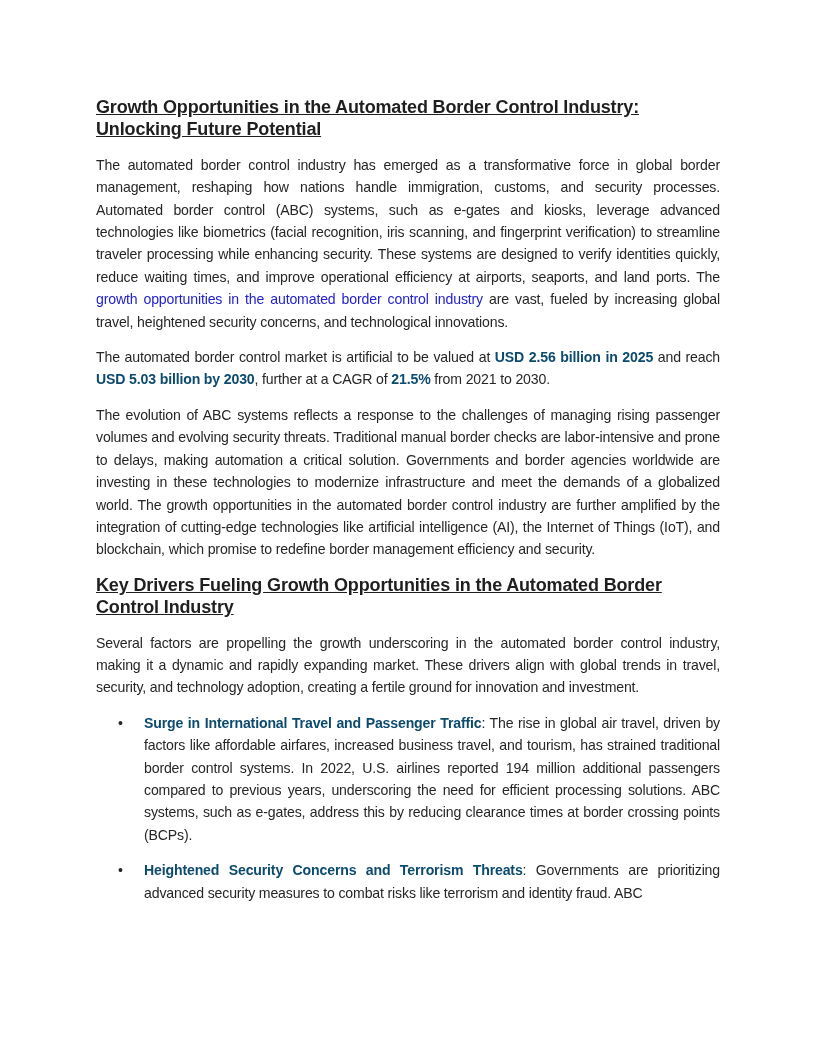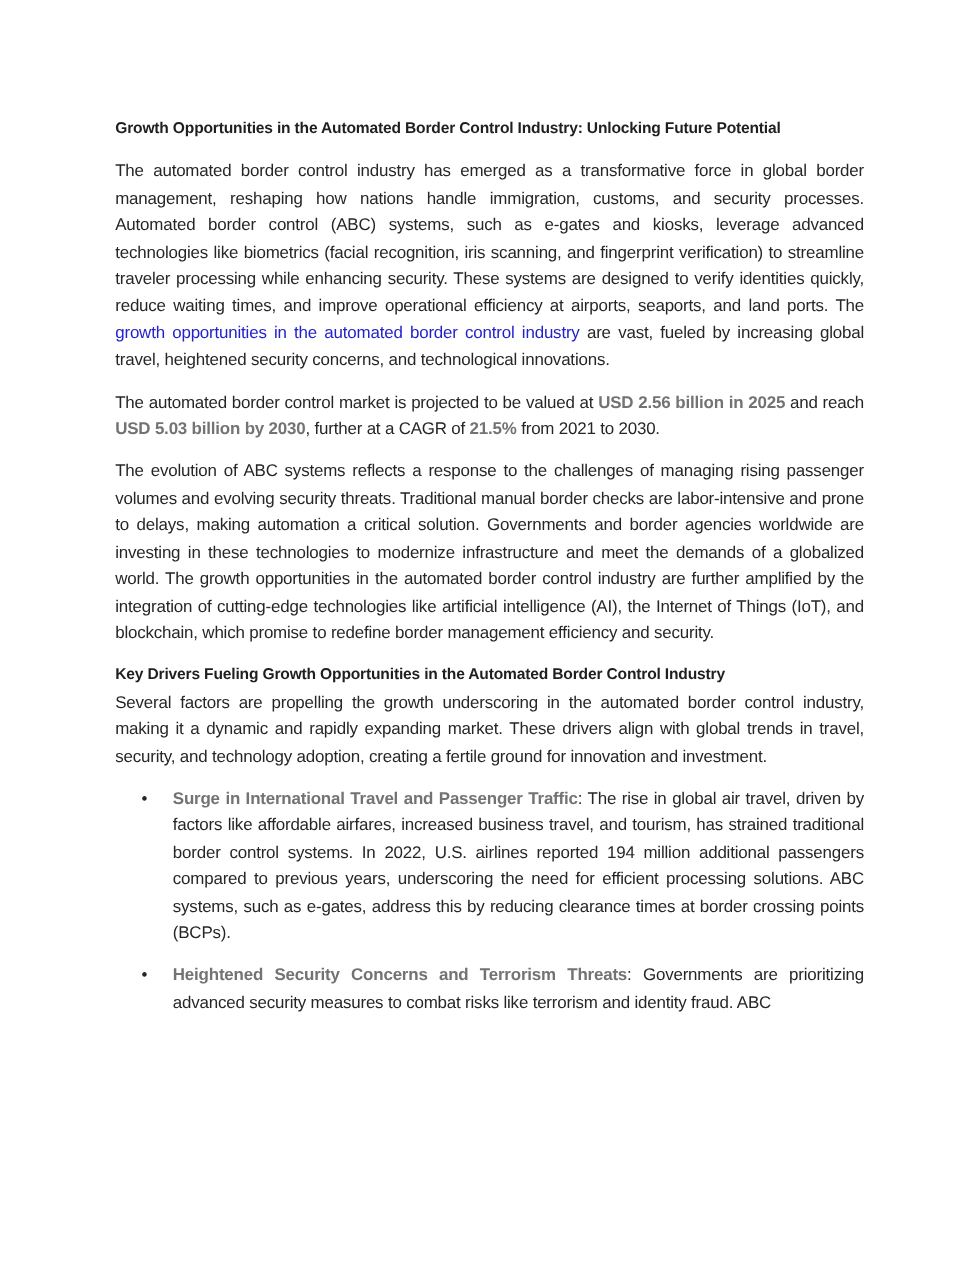--- a/index.html
+++ b/index.html
@@ -3,39 +3,39 @@
   <meta charset="utf-8">
   <style>
     html, body { margin: 0; padding: 0; background: #ffffff; }
     body { width: 816px; height: 1056px; position: relative; overflow: hidden; }
     .page {
       position: absolute; left: 96px; top: 96px; width: 624px;
       font-family: "Liberation Sans", sans-serif;
       font-size: 14.1px; line-height: 22.4px; color: #262626;
       letter-spacing: -0.15px;
     }
-    h1, h2 { font-size: 13px; font-weight: bold; margin: 0; line-height: 22.4px; color: #1f1f1f; }
+    h1, h2 { font-size: 18px; font-weight: bold; margin: 0; line-height: 22.4px; color: #1f1f1f; text-decoration: underline; }
     h1 { margin-bottom: 13px; }
-    h2 { }
+    h2 { margin-bottom: 13px; }
     p { margin: 0 0 13px 0; text-align: justify; }
     a { color: #1a0dab; color: #2222cc; }
-    b { color: #737373; }
+    b { color: #0c4a6e; }
     ul { margin: 0; padding: 0; list-style: none; }
     li { position: relative; padding-left: 48px; margin-bottom: 13px; text-align: justify; }
     li .bullet { position: absolute; left: 22px; top: 0; }
   </style>
 </head>
 <body>
 
 <div class="page">
   <h1>Growth Opportunities in the Automated Border Control Industry: Unlocking Future Potential</h1>
 
   <p><span>The automated border control industry has emerged as a transformative force in global border management, reshaping how nations handle immigration, customs, and security processes. Automated border control (ABC) systems, such as e-gates and kiosks, leverage advanced technologies like biometrics (facial recognition, iris scanning, and fingerprint verification) to streamline traveler processing while enhancing security. These systems are designed to verify identities quickly, reduce waiting times, and improve operational efficiency at airports, seaports, and land ports. The </span><a>growth opportunities in the automated border control industry</a><span> are vast, fueled by increasing global travel, heightened security concerns, and technological innovations.</span></p>
 
-  <p><span>The automated border control market is projected to be valued at </span><b>USD 2.56 billion in 2025</b><span> and reach </span><b>USD 5.03 billion by 2030</b><span>, further at a CAGR of </span><b>21.5%</b><span> from 2021 to 2030.</span></p>
+  <p><span>The automated border control market is artificial to be valued at </span><b>USD 2.56 billion in 2025</b><span> and reach </span><b>USD 5.03 billion by 2030</b><span>, further at a CAGR of </span><b>21.5%</b><span> from 2021 to 2030.</span></p>
 
   <p>The evolution of ABC systems reflects a response to the challenges of managing rising passenger volumes and evolving security threats. Traditional manual border checks are labor-intensive and prone to delays, making automation a critical solution. Governments and border agencies worldwide are investing in these technologies to modernize infrastructure and meet the demands of a globalized world. The growth opportunities in the automated border control industry are further amplified by the integration of cutting-edge technologies like artificial intelligence (AI), the Internet of Things (IoT), and blockchain, which promise to redefine border management efficiency and security.</p>
 
   <h2>Key Drivers Fueling Growth Opportunities in the Automated Border Control Industry</h2>
 
   <p>Several factors are propelling the growth underscoring in the automated border control industry, making it a dynamic and rapidly expanding market. These drivers align with global trends in travel, security, and technology adoption, creating a fertile ground for innovation and investment.</p>
 
   <ul>
     <li>
       <span class="bullet">•</span>

